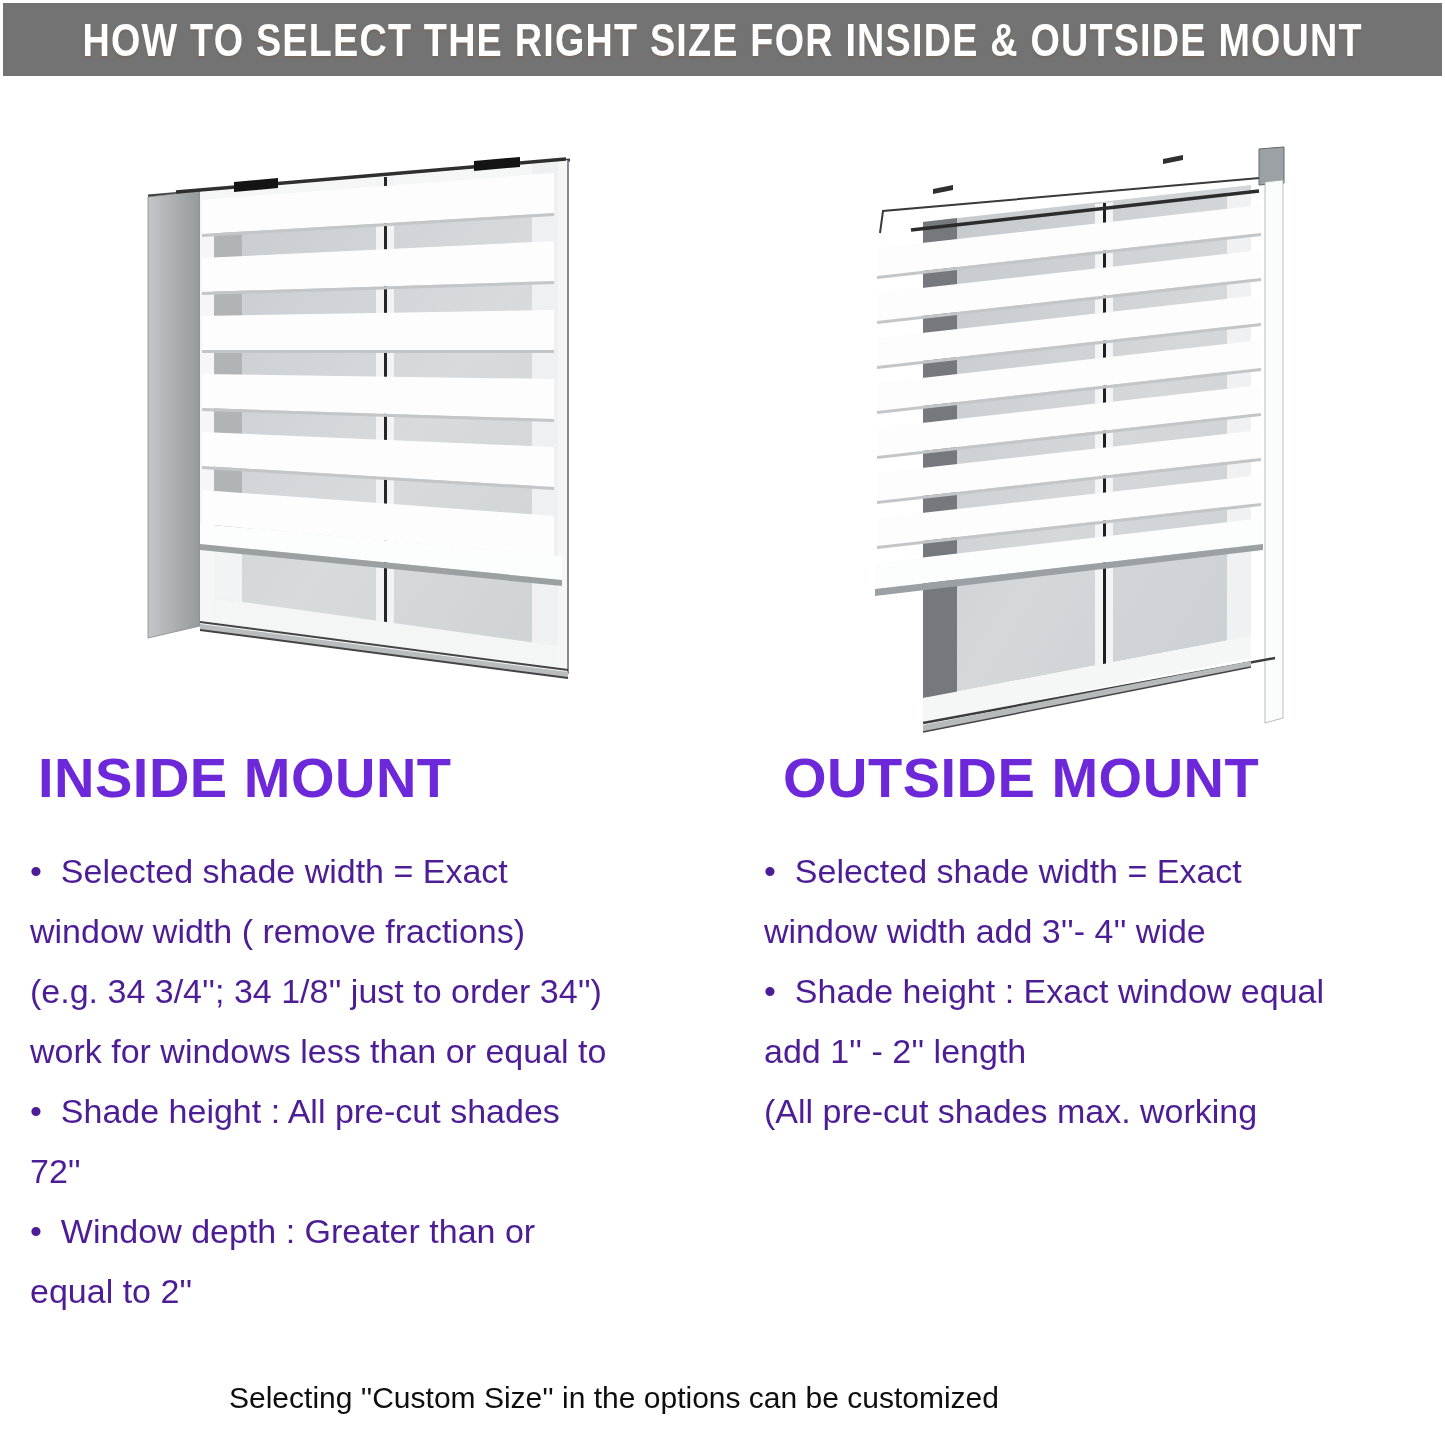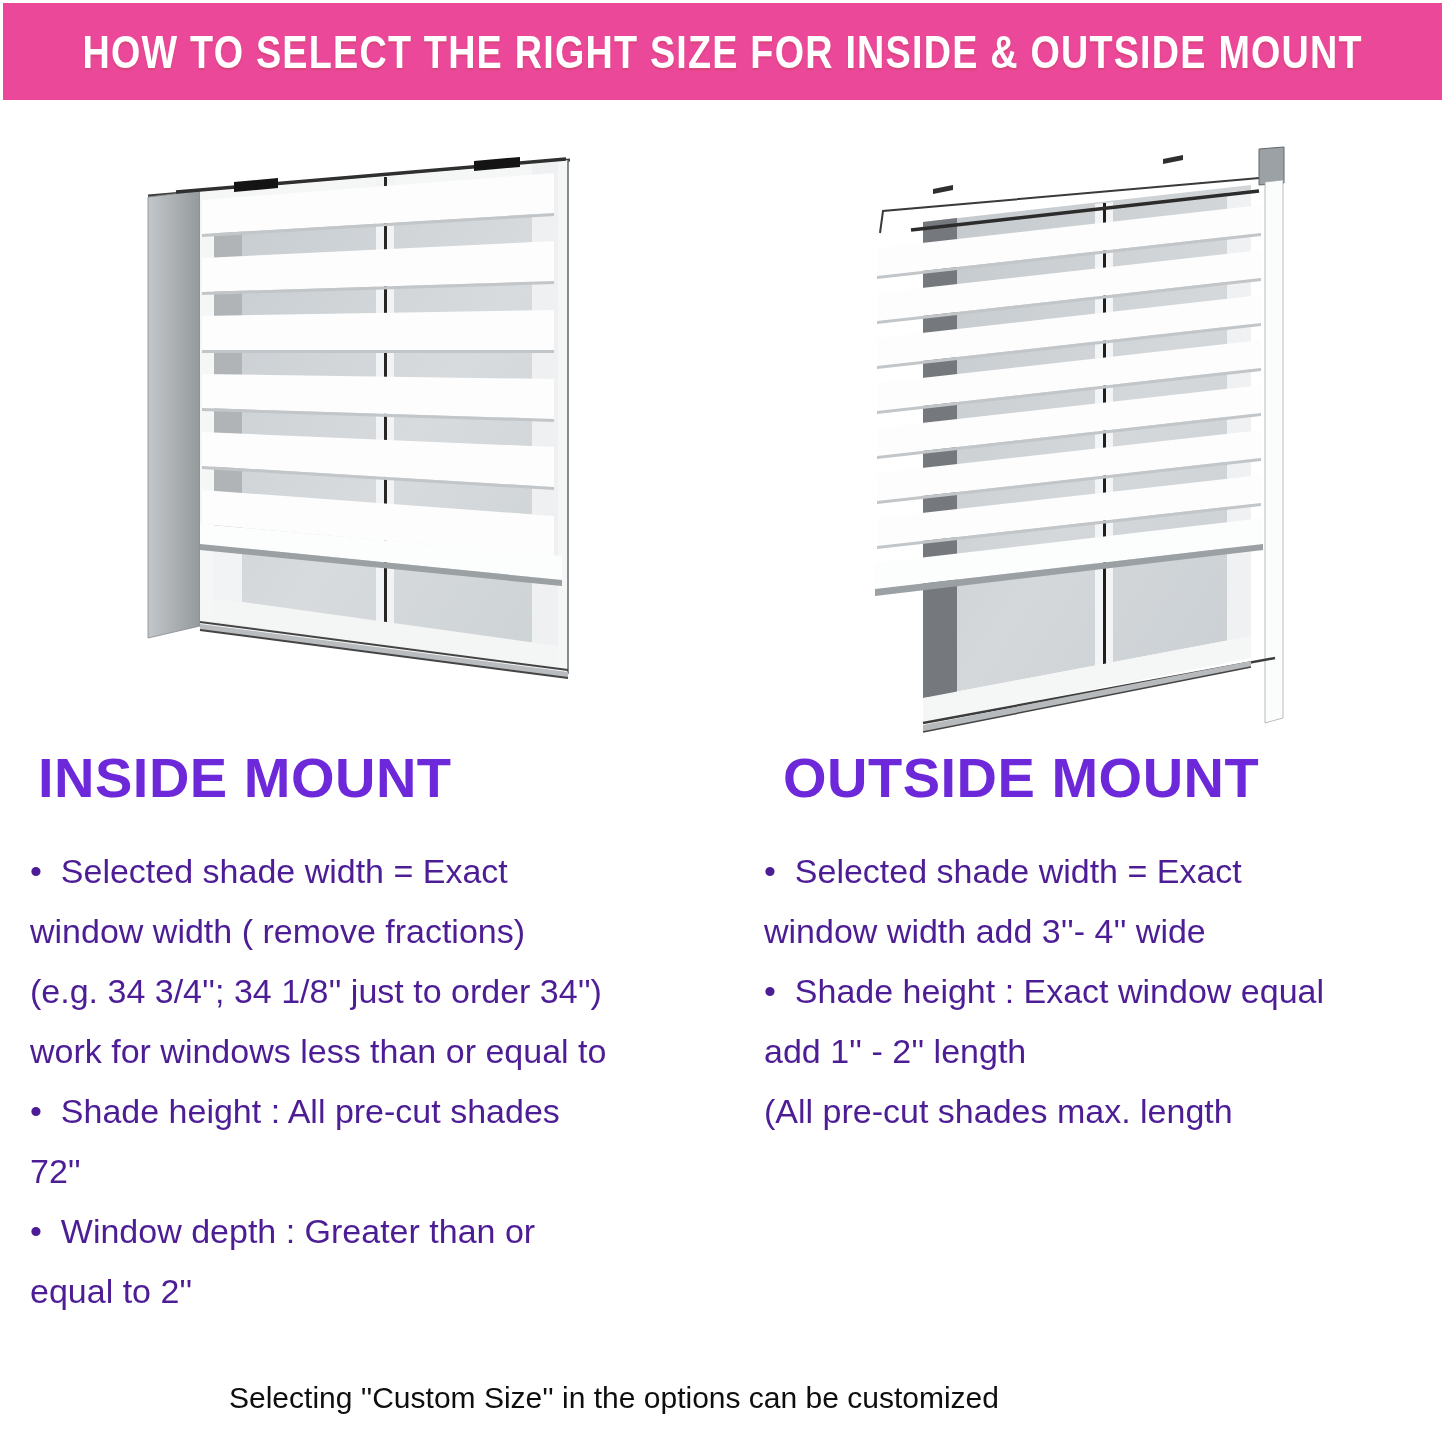--- a/index.html
+++ b/index.html
@@ -1,22 +1,22 @@
 <!DOCTYPE html>
 <html><head>
 <meta charset="utf-8">
 <style>
   html,body { margin:0; padding:0; background:#ffffff; }
   .page {
     position:relative; width:1445px; height:1432px; background:#ffffff;
     font-family:"Liberation Sans", sans-serif; overflow:hidden;
   }
   .banner {
-    position:absolute; left:3px; top:3px; width:1439px; height:97px;
-    background:#ec4899; display:flex; align-items:center; justify-content:center;
+    position:absolute; left:3px; top:3px; width:1439px; height:73px;
+    background:#737373; display:flex; align-items:center; justify-content:center;
   }
   .banner-title {
     color:#ffffff; font-weight:bold; font-size:46px; letter-spacing:1.5px;
     white-space:nowrap; transform:scaleX(0.82); transform-origin:center;
     text-shadow:0 2px 2px rgba(130,65,0,0.22);
   }
   .illus { position:absolute; }
   #illus-inside  { left:128px; top:146px; width:540px; height:600px; }
   #illus-outside { left:855px; top:138px; width:560px; height:615px; }
   .mount-heading {
@@ -167,18 +167,18 @@
       <div class="line">72''</div>
       <div class="line">•  Window depth : Greater than or</div>
       <div class="line">equal to 2''</div>
     </div>
 
   <div class="spec" id="spec-outside">
       <div class="line">•  Selected shade width = Exact</div>
       <div class="line">window width add 3''- 4'' wide</div>
       <div class="line">•  Shade height : Exact window equal</div>
       <div class="line">add 1'' - 2'' length</div>
-      <div class="line">(All pre-cut shades max. length</div>
+      <div class="line">(All pre-cut shades max. working</div>
     </div>
 
   <div class="footer-note">Selecting ''Custom Size'' in the options can be customized</div>
 
 </div>
 
 </body></html>

